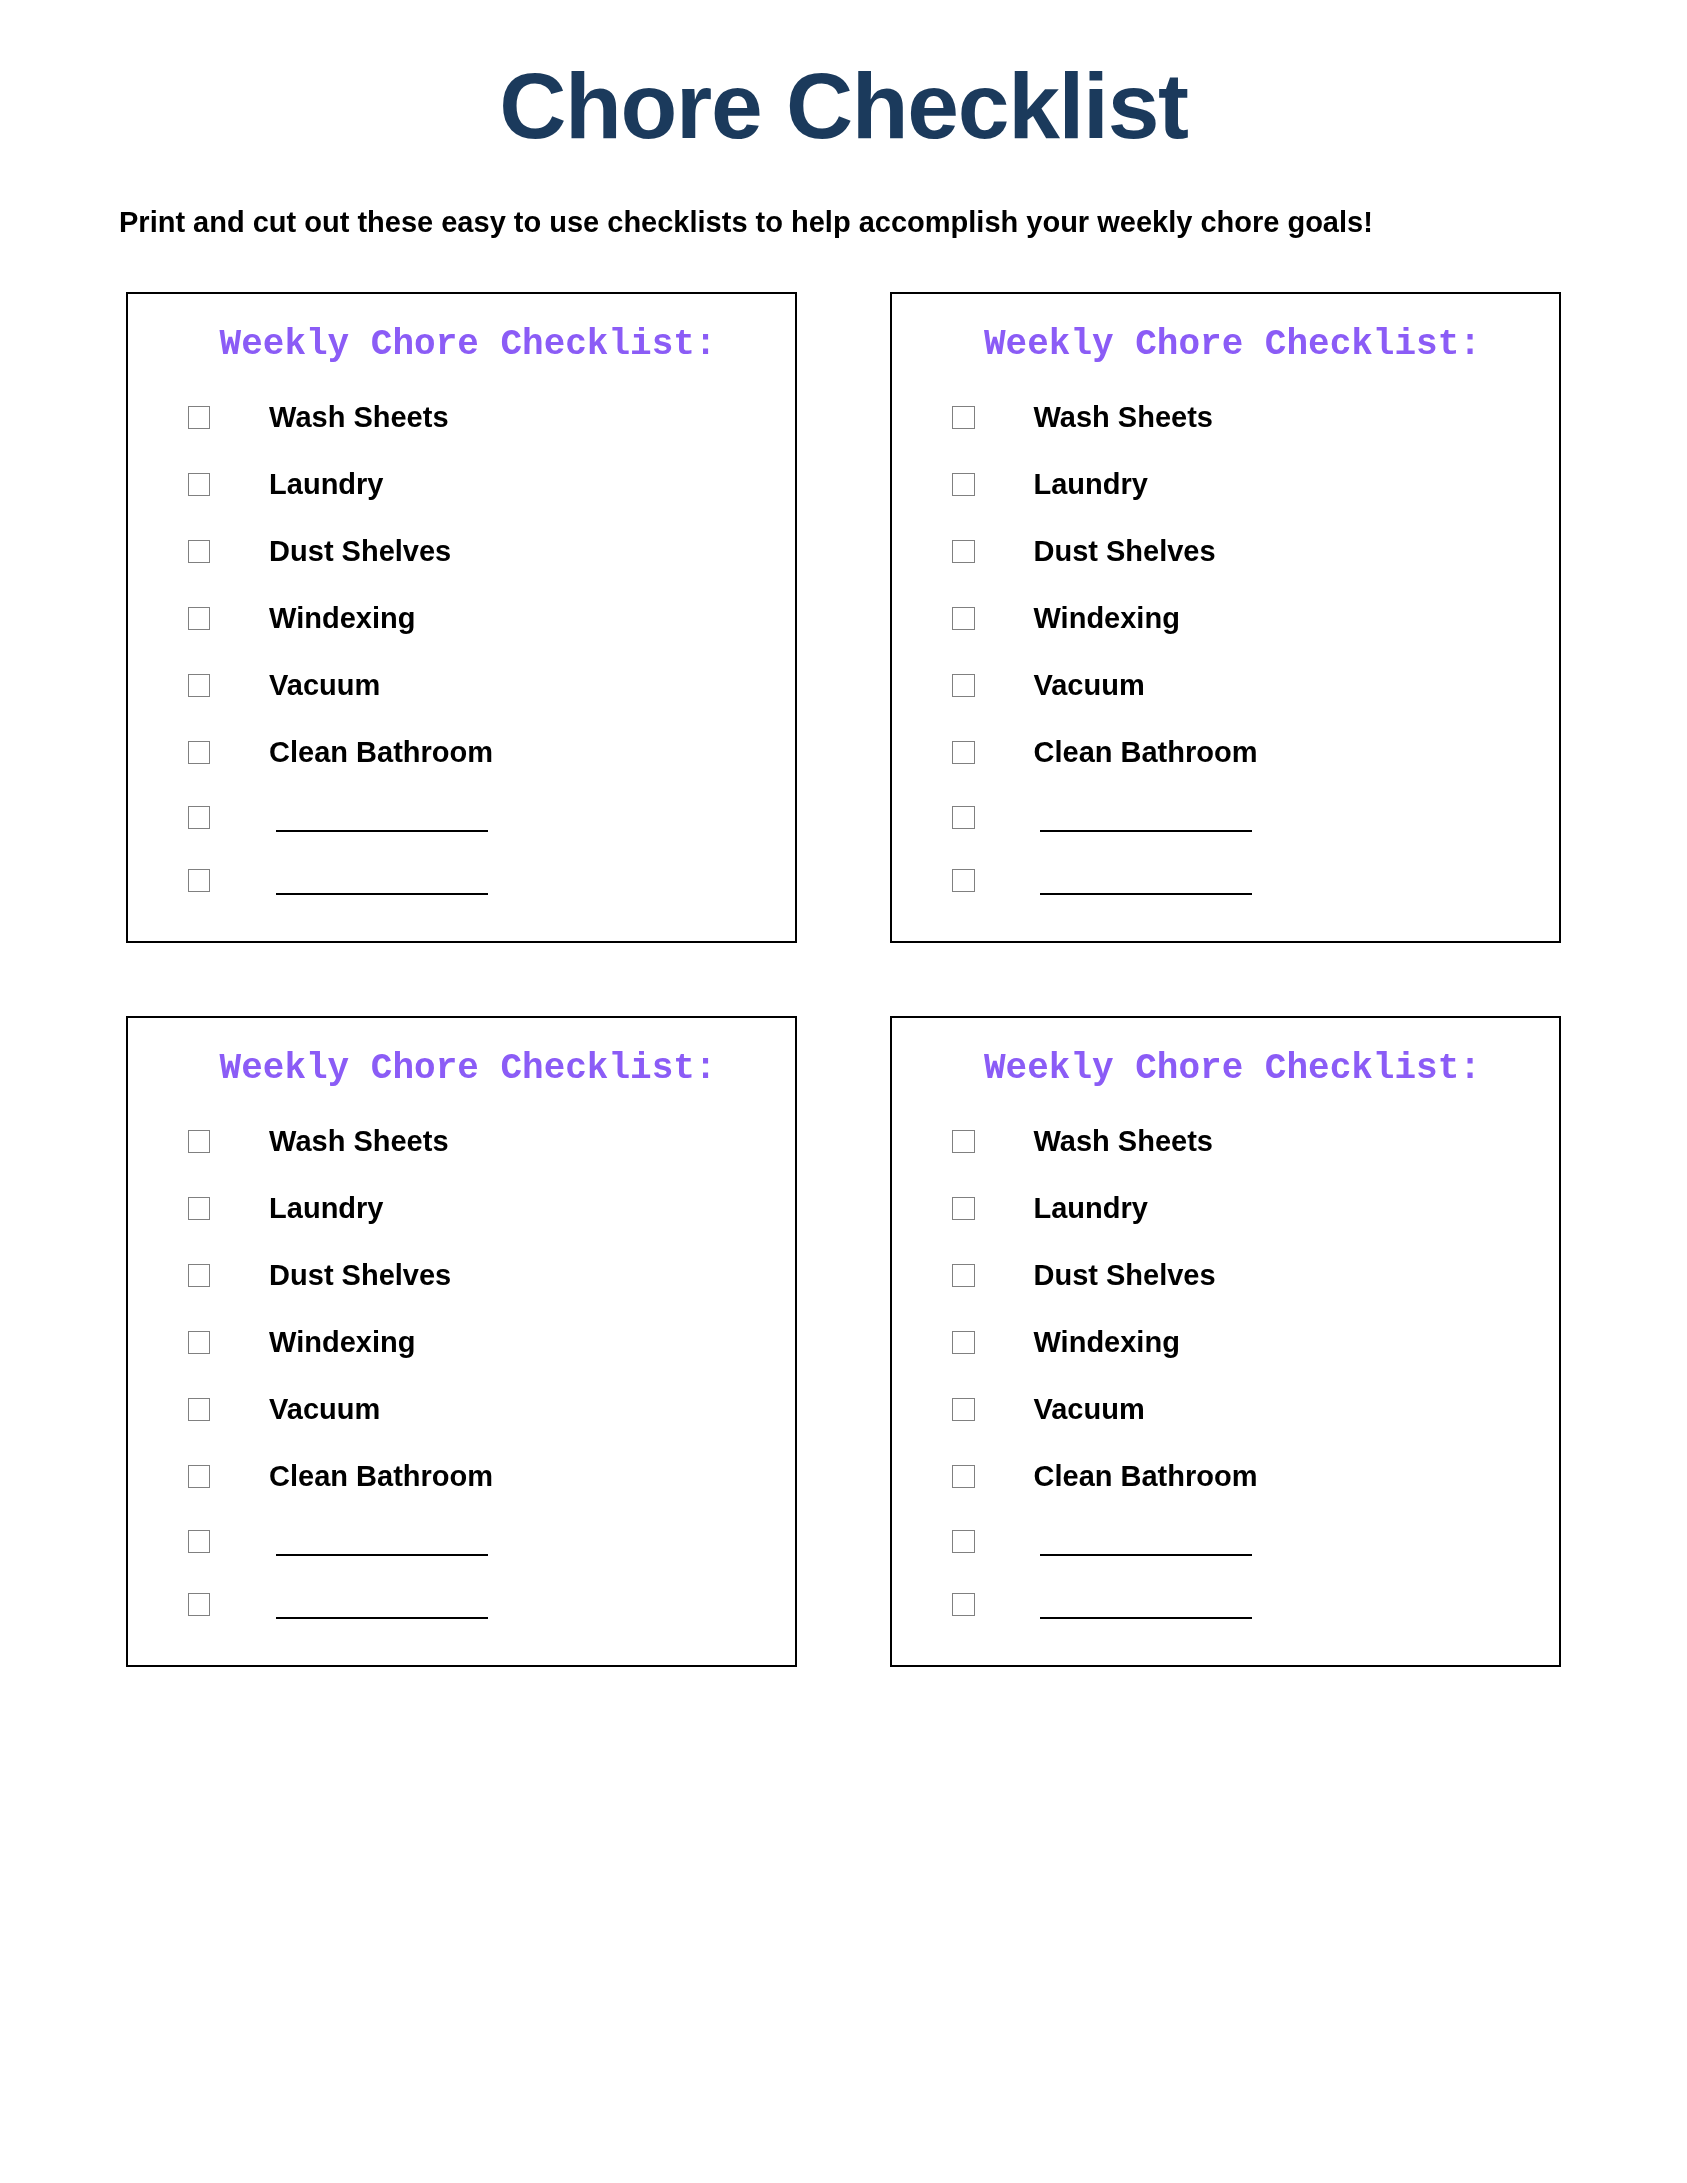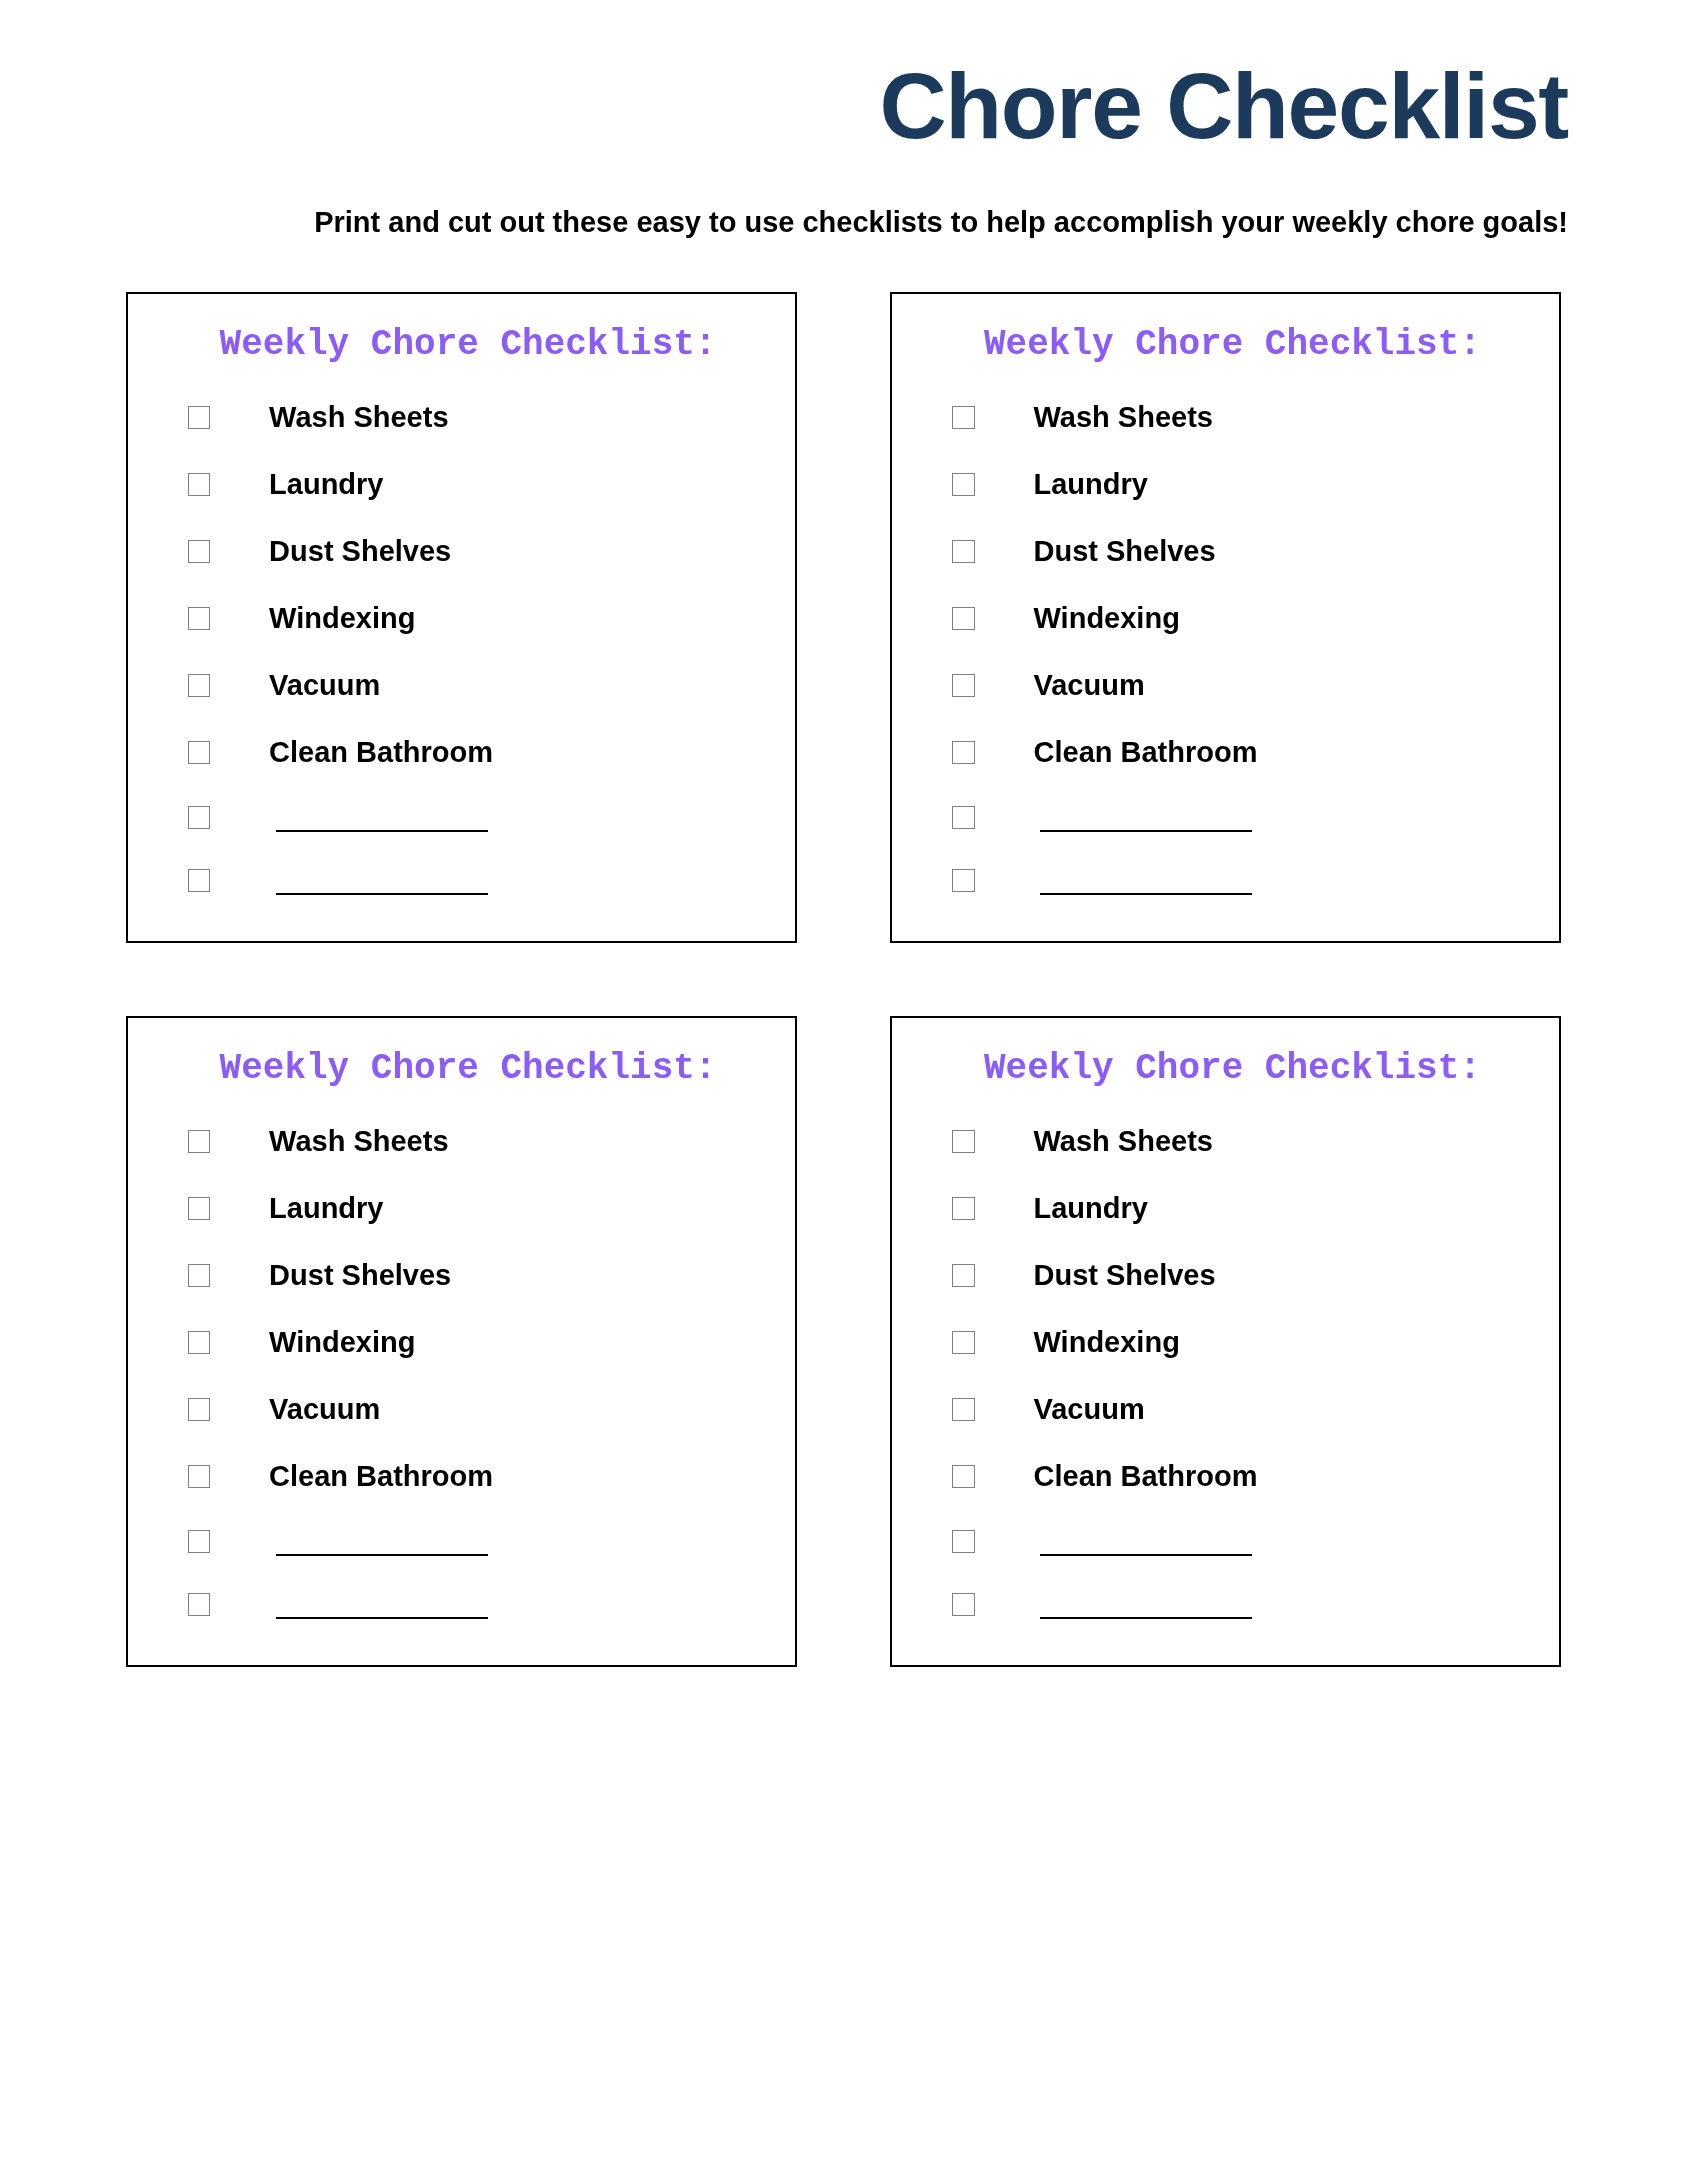--- a/index.html
+++ b/index.html
@@ -11,31 +11,31 @@
       width: 1687px;
       height: 2183px;
       background: #ffffff;
       font-family: 'Arial Narrow', 'Helvetica Neue Condensed', Arial, sans-serif;
       padding: 40px 119px 0 119px;
     }
     .page-title {
       font-size: 93px;
       font-weight: 900;
       color: #1b3a5c;
-      text-align: right;
+      text-align: center;
       font-stretch: condensed;
       letter-spacing: -1.3px;
       margin-top: 13.2px;
       margin-bottom: 46px;
     }
     .subtitle {
       font-size: 29px;
       font-weight: 700;
       color: #000000;
-      text-align: right;
+      text-align: left;
       font-stretch: condensed;
       margin-bottom: 53px;
     }
     .grid {
       display: grid;
       grid-template-columns: 1fr 1fr;
       column-gap: 93px;
       row-gap: 73px;
       padding: 0 6.6px;
     }

